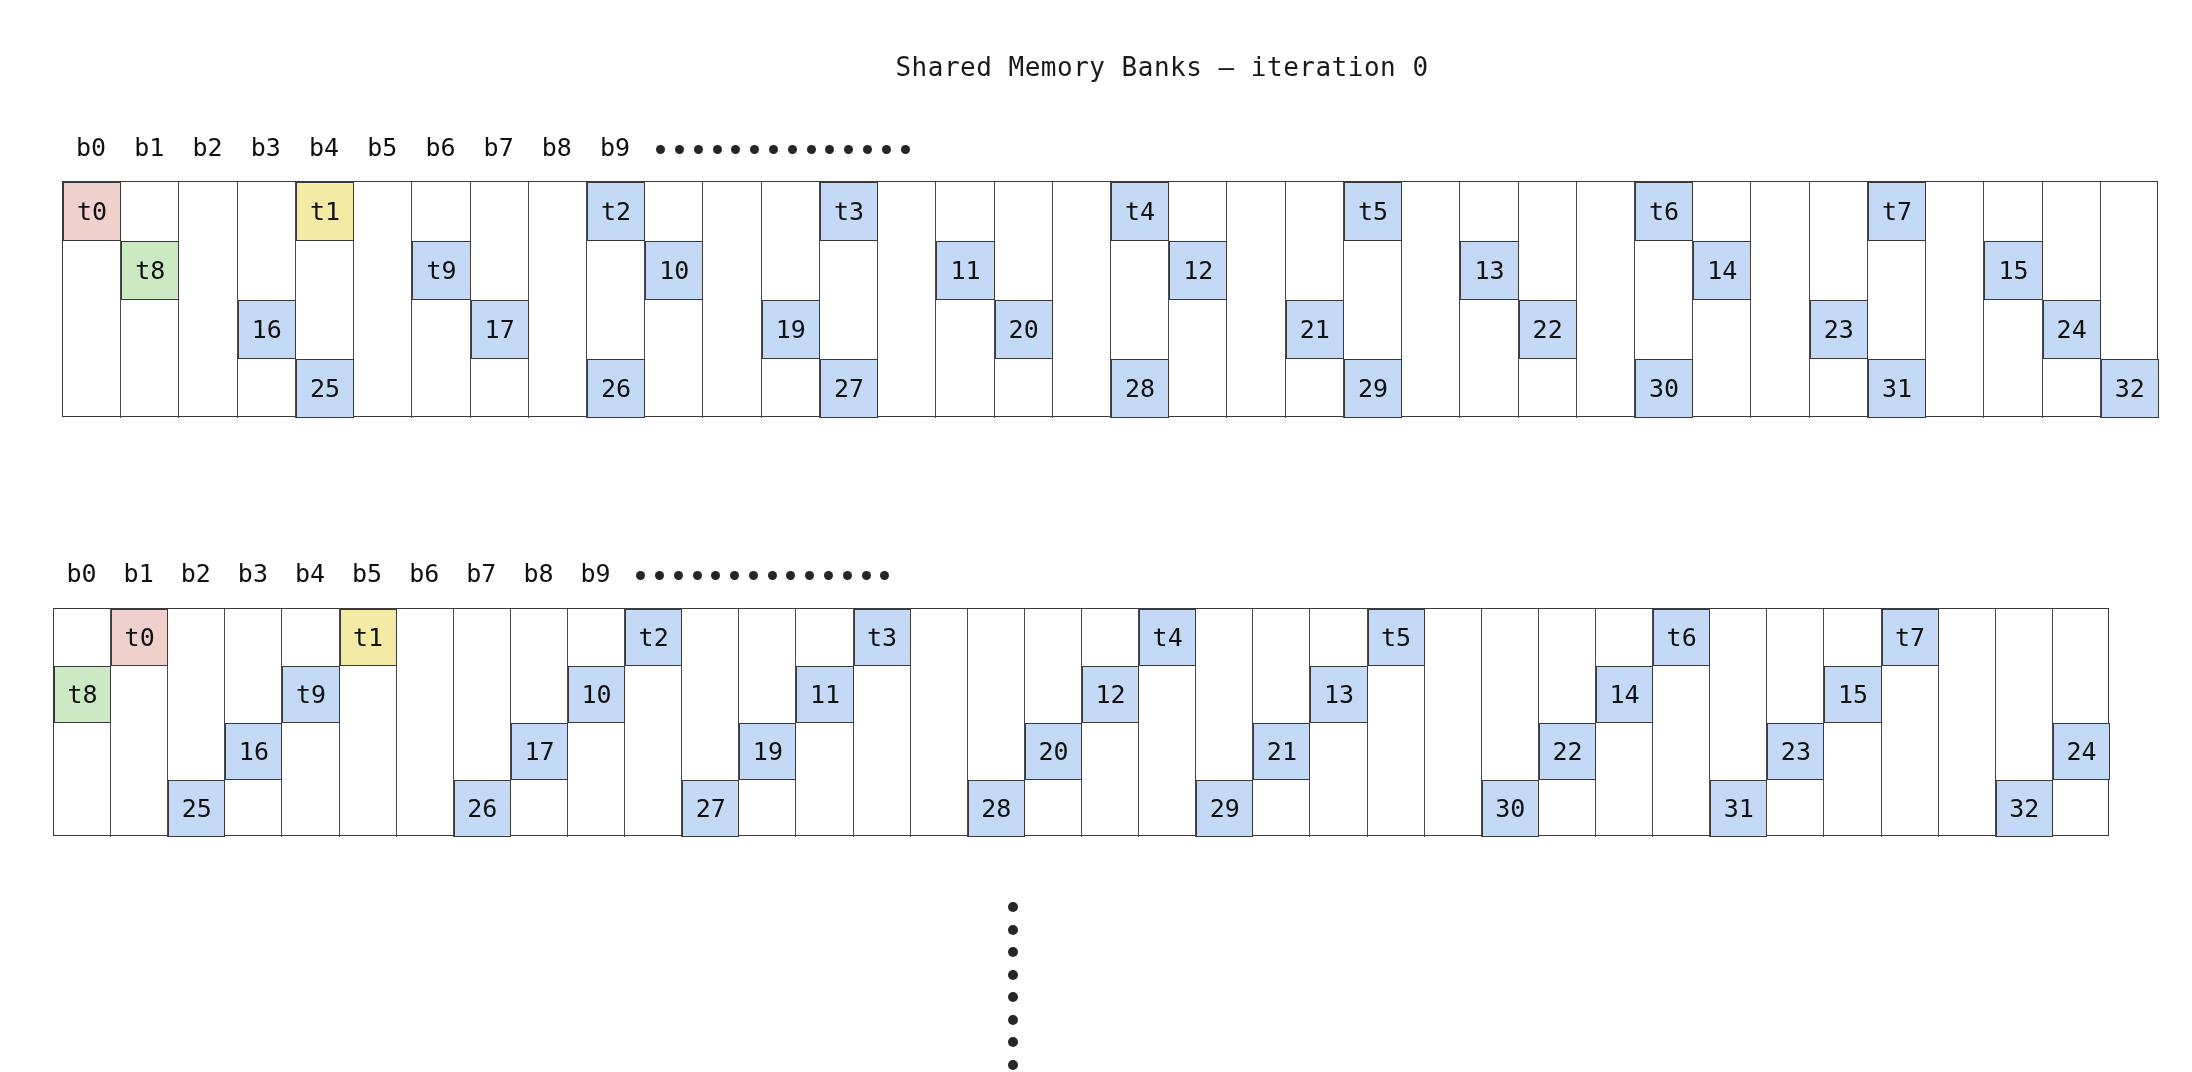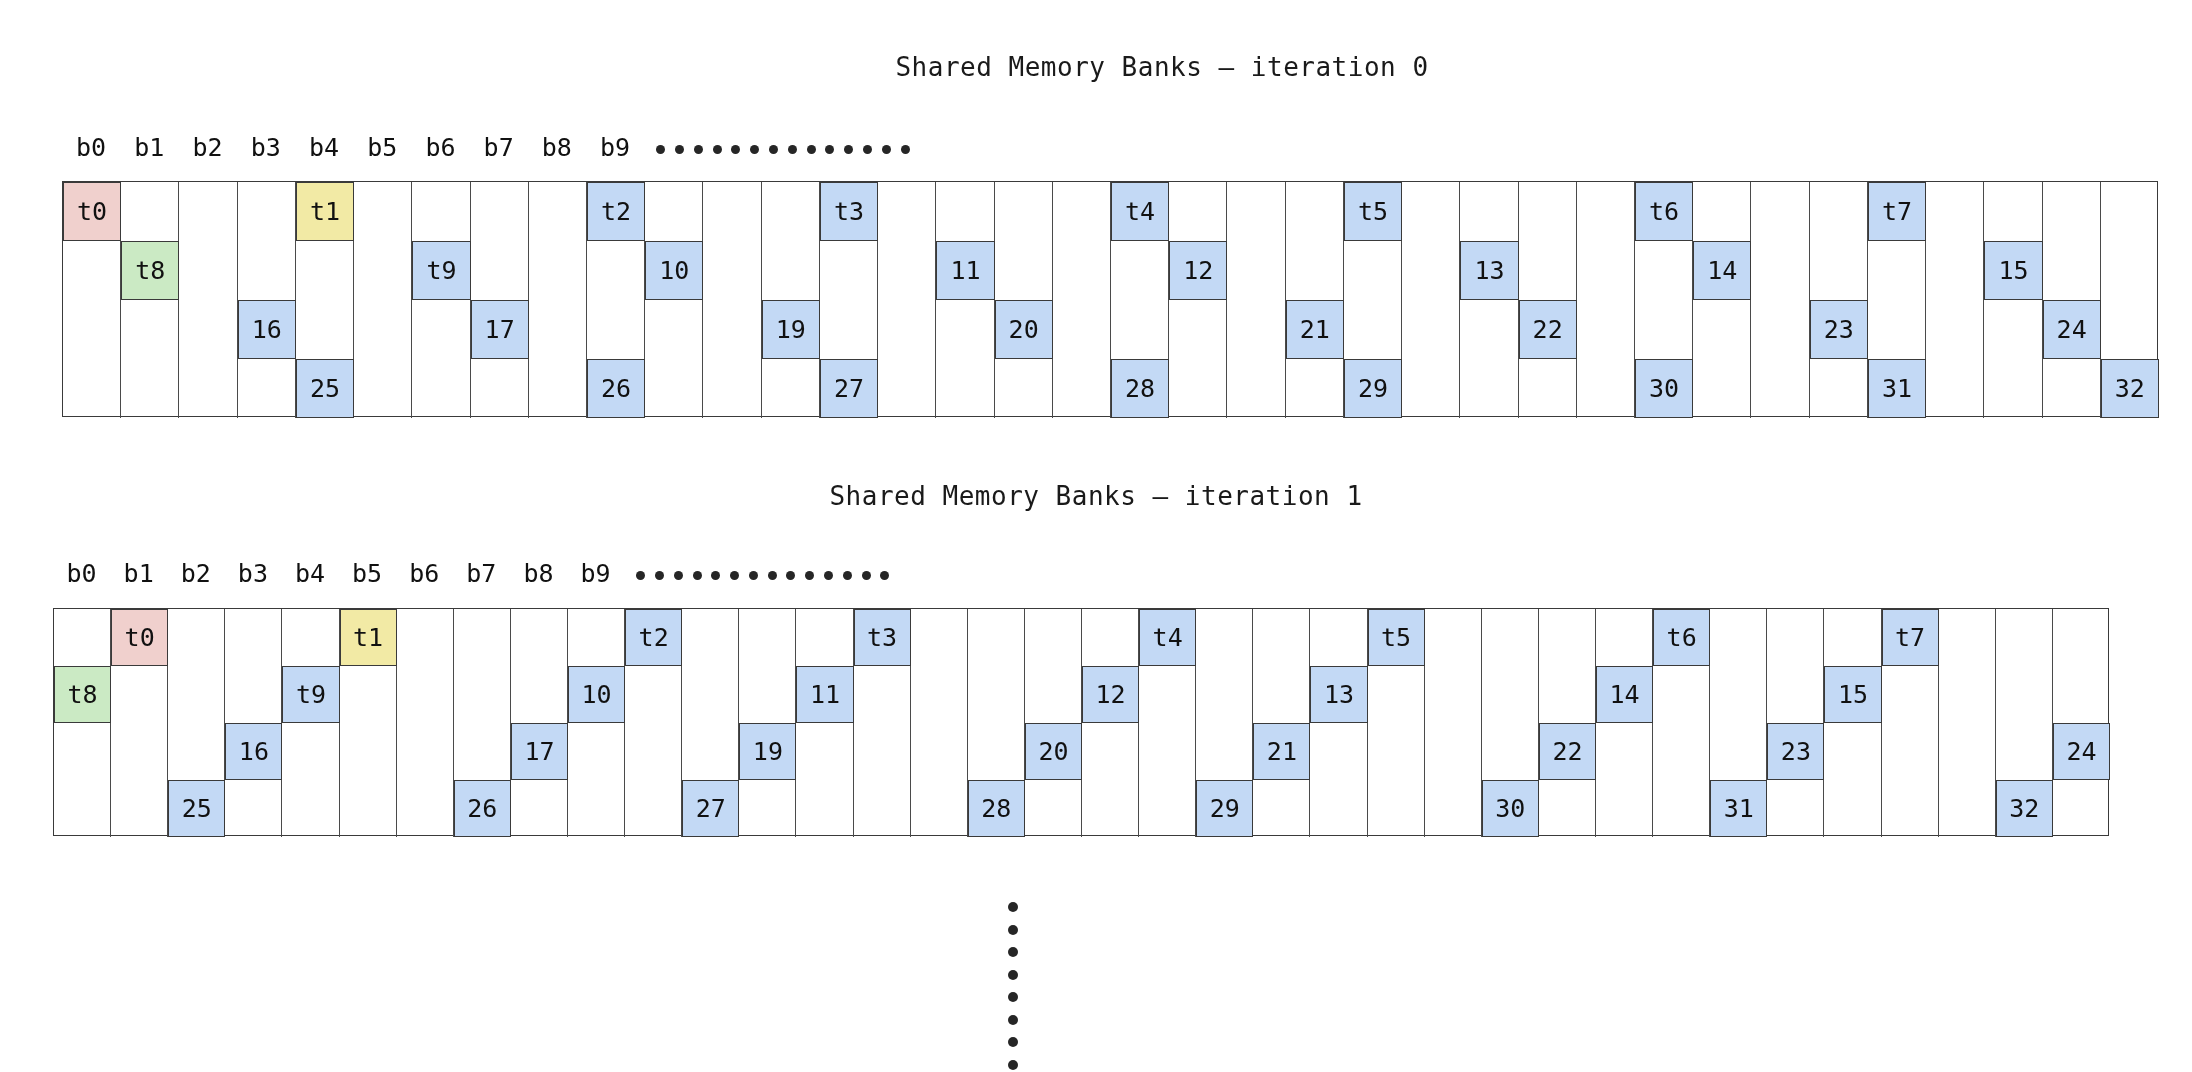--- a/index.html
+++ b/index.html
@@ -151,21 +151,20 @@
       <div class="tile" style="left: 232.889px; top: 177px; width: 58.2222px; height: 59px; background: rgb(195, 217, 245);">25</div>
       <div class="tile" style="left: 524px; top: 177px; width: 58.2222px; height: 59px; background: rgb(195, 217, 245);">26</div>
       <div class="tile" style="left: 756.889px; top: 177px; width: 58.2222px; height: 59px; background: rgb(195, 217, 245);">27</div>
       <div class="tile" style="left: 1048px; top: 177px; width: 58.2222px; height: 59px; background: rgb(195, 217, 245);">28</div>
       <div class="tile" style="left: 1280.89px; top: 177px; width: 58.2222px; height: 59px; background: rgb(195, 217, 245);">29</div>
       <div class="tile" style="left: 1572px; top: 177px; width: 58.2222px; height: 59px; background: rgb(195, 217, 245);">30</div>
       <div class="tile" style="left: 1804.89px; top: 177px; width: 58.2222px; height: 59px; background: rgb(195, 217, 245);">31</div>
       <div class="tile" style="left: 2037.78px; top: 177px; width: 58.2222px; height: 59px; background: rgb(195, 217, 245);">32</div>
     </div>
 
-  <div class="fig-title" style="top:481px;left:0;">Shared Memory Banks – iteration 1</div>
 
   <div class="bank-labels" id="banklabels1" style="top:559px;left:0;">
       <div class="bank-label" style="left: 53px; width: 57.1111px;">b0</div>
       <div class="bank-label" style="left: 110.111px; width: 57.1111px;">b1</div>
       <div class="bank-label" style="left: 167.222px; width: 57.1111px;">b2</div>
       <div class="bank-label" style="left: 224.333px; width: 57.1111px;">b3</div>
       <div class="bank-label" style="left: 281.444px; width: 57.1111px;">b4</div>
       <div class="bank-label" style="left: 338.556px; width: 57.1111px;">b5</div>
       <div class="bank-label" style="left: 395.667px; width: 57.1111px;">b6</div>
       <div class="bank-label" style="left: 452.778px; width: 57.1111px;">b7</div>

